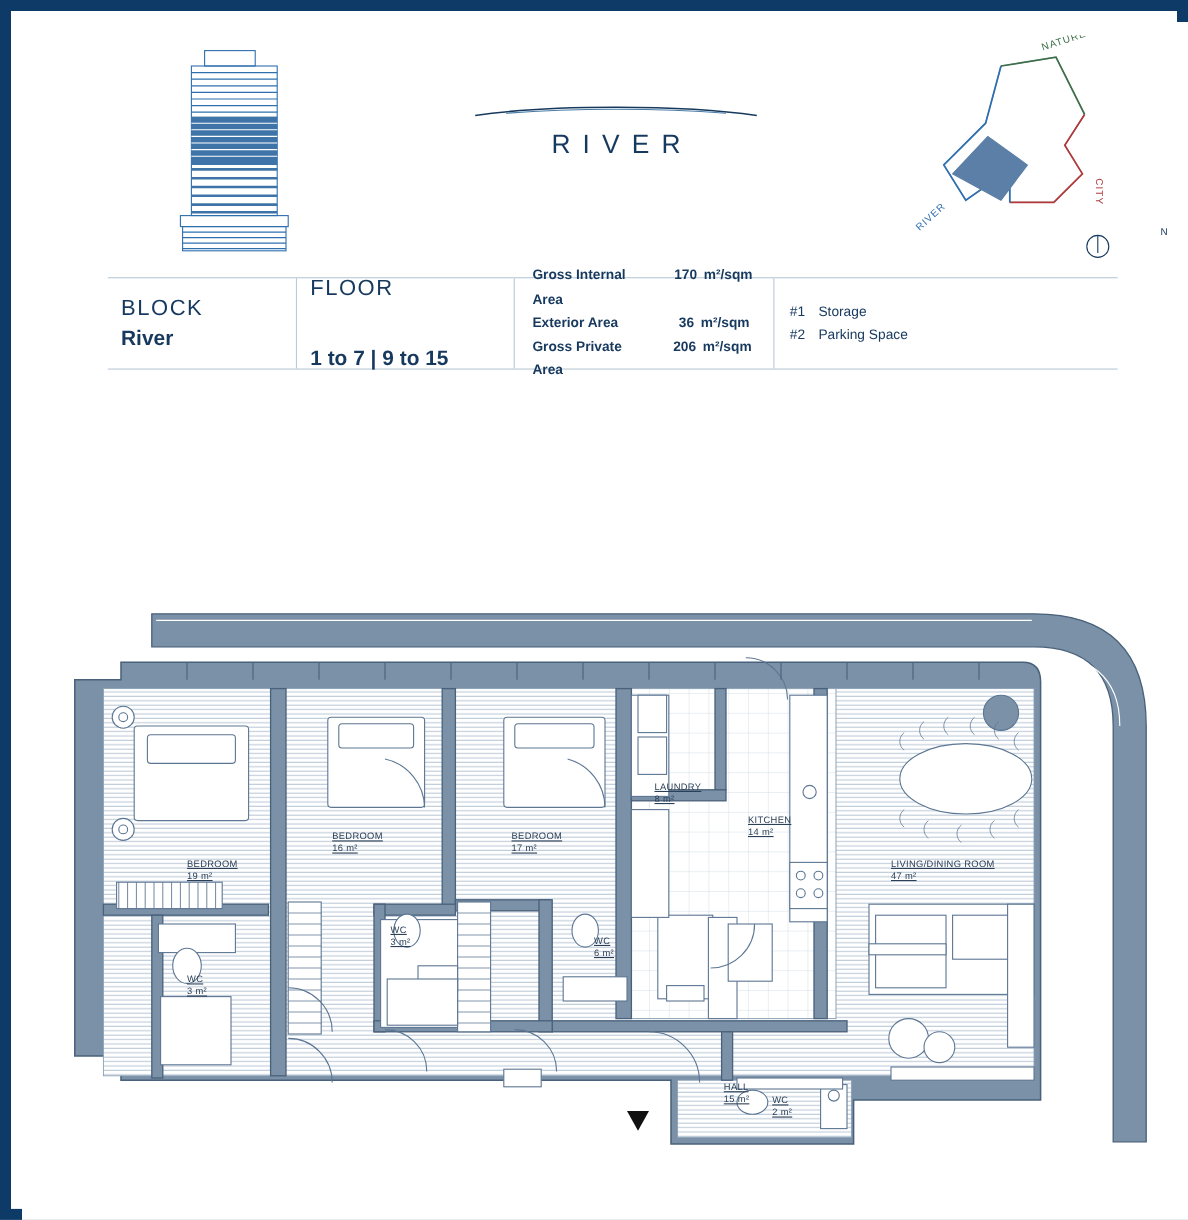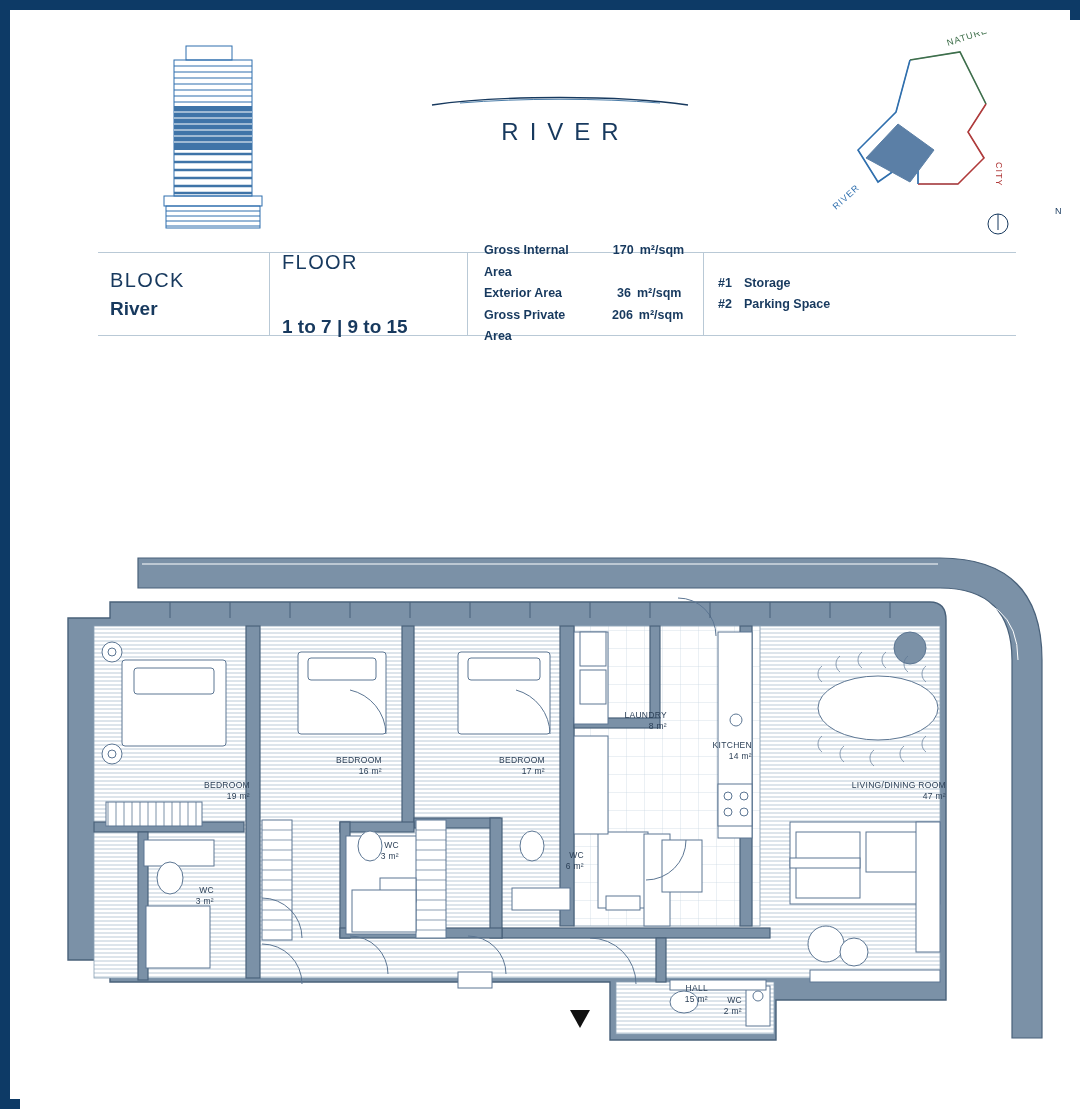--- a/index.html
+++ b/index.html
@@ -123,41 +123,42 @@
     color: #17395e;
     font-weight: 600;
   }
   .arow .lbl { flex: 1 1 auto; }
   .arow .num { width: 42px; text-align: right; padding-right: 6px; }
   .arow .unit { width: 54px; text-align: left; }
   .xrow {
     font-size: 12.5px;
     line-height: 1.72;
     color: #17395e;
-    font-weight: 700;
+    font-weight: 400;
     white-space: nowrap;
   }
   .xrow .tag { display: inline-block; width: 26px; }
 
   
   .plan {
     position: absolute;
     left: 30px; top: 520px;
     width: 1020px; height: 540px;
   }
   .plan svg { display: block; }
 
   .rlabel {
     position: absolute;
-    text-align: right;
+    text-align: left;
     font-size: 8.5px;
     line-height: 1.25;
     color: #2b3f56;
     letter-spacing: .3px;
     pointer-events: none;
+    text-decoration: underline;
   }
   .rlabel .nm { display:block; }
   .rlabel .ar { display:block; }
 </style>
 </head>
 <body>
 
 <div class="page">
   <div class="sheet">
 

